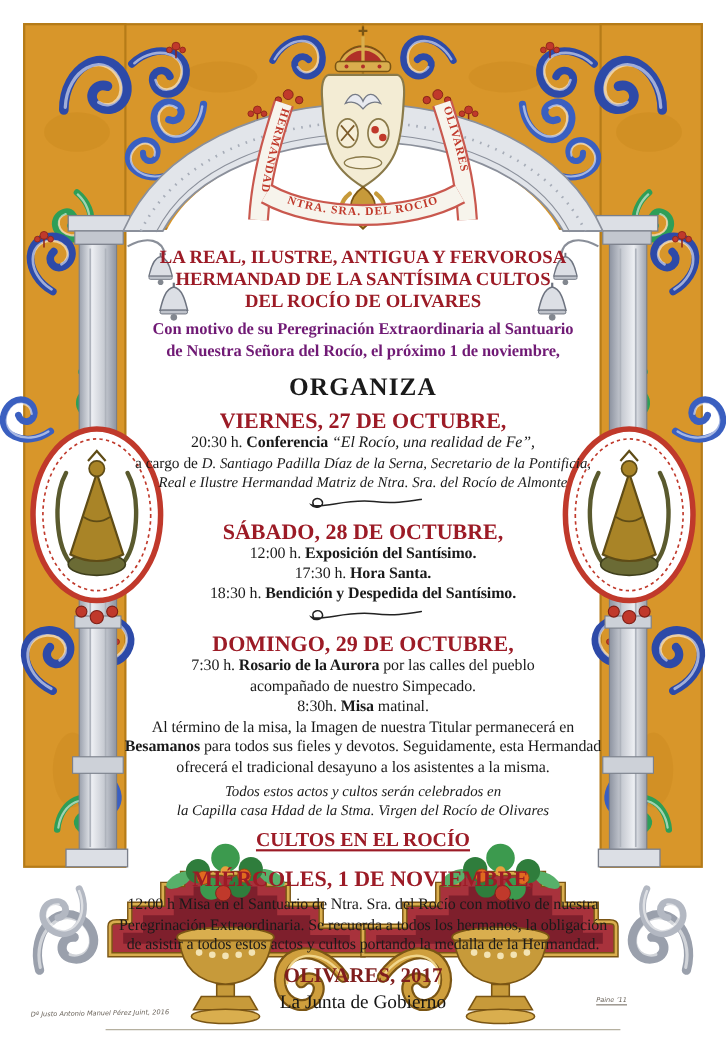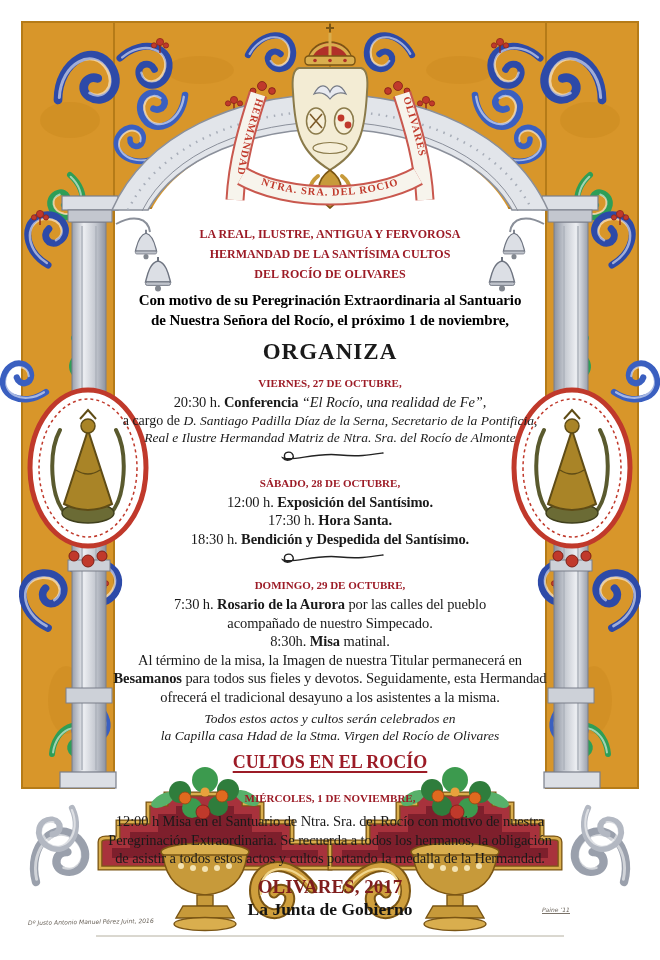--- a/index.html
+++ b/index.html
@@ -2,32 +2,32 @@
 <html><head>
 <meta charset="utf-8">
 <style>
   html,body{margin:0;padding:0;background:#e9e9e9;}
   .page{position:relative;width:660px;height:960px;background:#ffffff;overflow:hidden;
         font-family:"Liberation Serif","DejaVu Serif",serif;}
   .deco{position:absolute;left:0;top:0;width:660px;height:960px;}
   .content{position:absolute;left:112px;top:224px;width:436px;display:flex;
            flex-direction:column;align-items:center;text-align:center;z-index:5;}
   .ln{white-space:nowrap;}
-  .title-red{font-weight:bold;font-size:12px;line-height:20px;color:#9c1b26;}
-  .intro{font-weight:bold;font-size:15px;line-height:20px;color:#000000;letter-spacing:-0.1px;}
+  .title-red{font-weight:bold;font-size:17px;line-height:20px;color:#9c1b26;}
+  .intro{font-weight:bold;font-size:15px;line-height:20px;color:#701a75;letter-spacing:-0.1px;}
   .organiza{font-weight:bold;font-size:23px;line-height:26px;color:#1a1a1a;letter-spacing:1px;margin-top:9px;}
-  .sec-head{font-weight:bold;font-size:11px;line-height:19px;color:#9c1b26;margin-top:9px;}
+  .sec-head{font-weight:bold;font-size:20px;line-height:19px;color:#9c1b26;margin-top:9px;}
   .body-ln{font-size:14.5px;line-height:18.5px;color:#1a1a1a;letter-spacing:-0.1px;}
   .body-ln b{font-weight:bold;}
   .ital{font-style:italic;font-size:13.5px;line-height:17px;color:#1a1a1a;}
   .note{font-style:italic;font-size:13.5px;line-height:16.5px;color:#1a1a1a;margin-top:5px;}
   .cultos-head{font-weight:bold;font-size:18px;line-height:21px;color:#9c1b26;
                text-decoration:underline;text-decoration-thickness:2px;text-underline-offset:3px;margin-top:8px;}
   .footer-place{font-weight:bold;font-size:19px;line-height:22px;color:#7f1d1d;margin-top:8px;}
-  .footer-body{font-weight:bold;font-size:17.5px;line-height:22px;color:#141414;}
+  .footer-body{font-weight:normal;font-size:17.5px;line-height:22px;color:#141414;}
   .flourish{margin:3px auto 0 auto;display:block;}
   .sig{position:absolute;font-family:"DejaVu Sans",sans-serif;font-style:italic;
        font-size:6px;color:#6a635a;z-index:6;white-space:nowrap;}
   .sig-left{left:28px;top:918px;transform:rotate(-1deg);}
   .sig-right{left:542px;top:906px;border-bottom:1px solid #7a7268;}
   .gap4{margin-top:4px}.gap6{margin-top:6px}
 </style>
 </head>
 <body>
 

